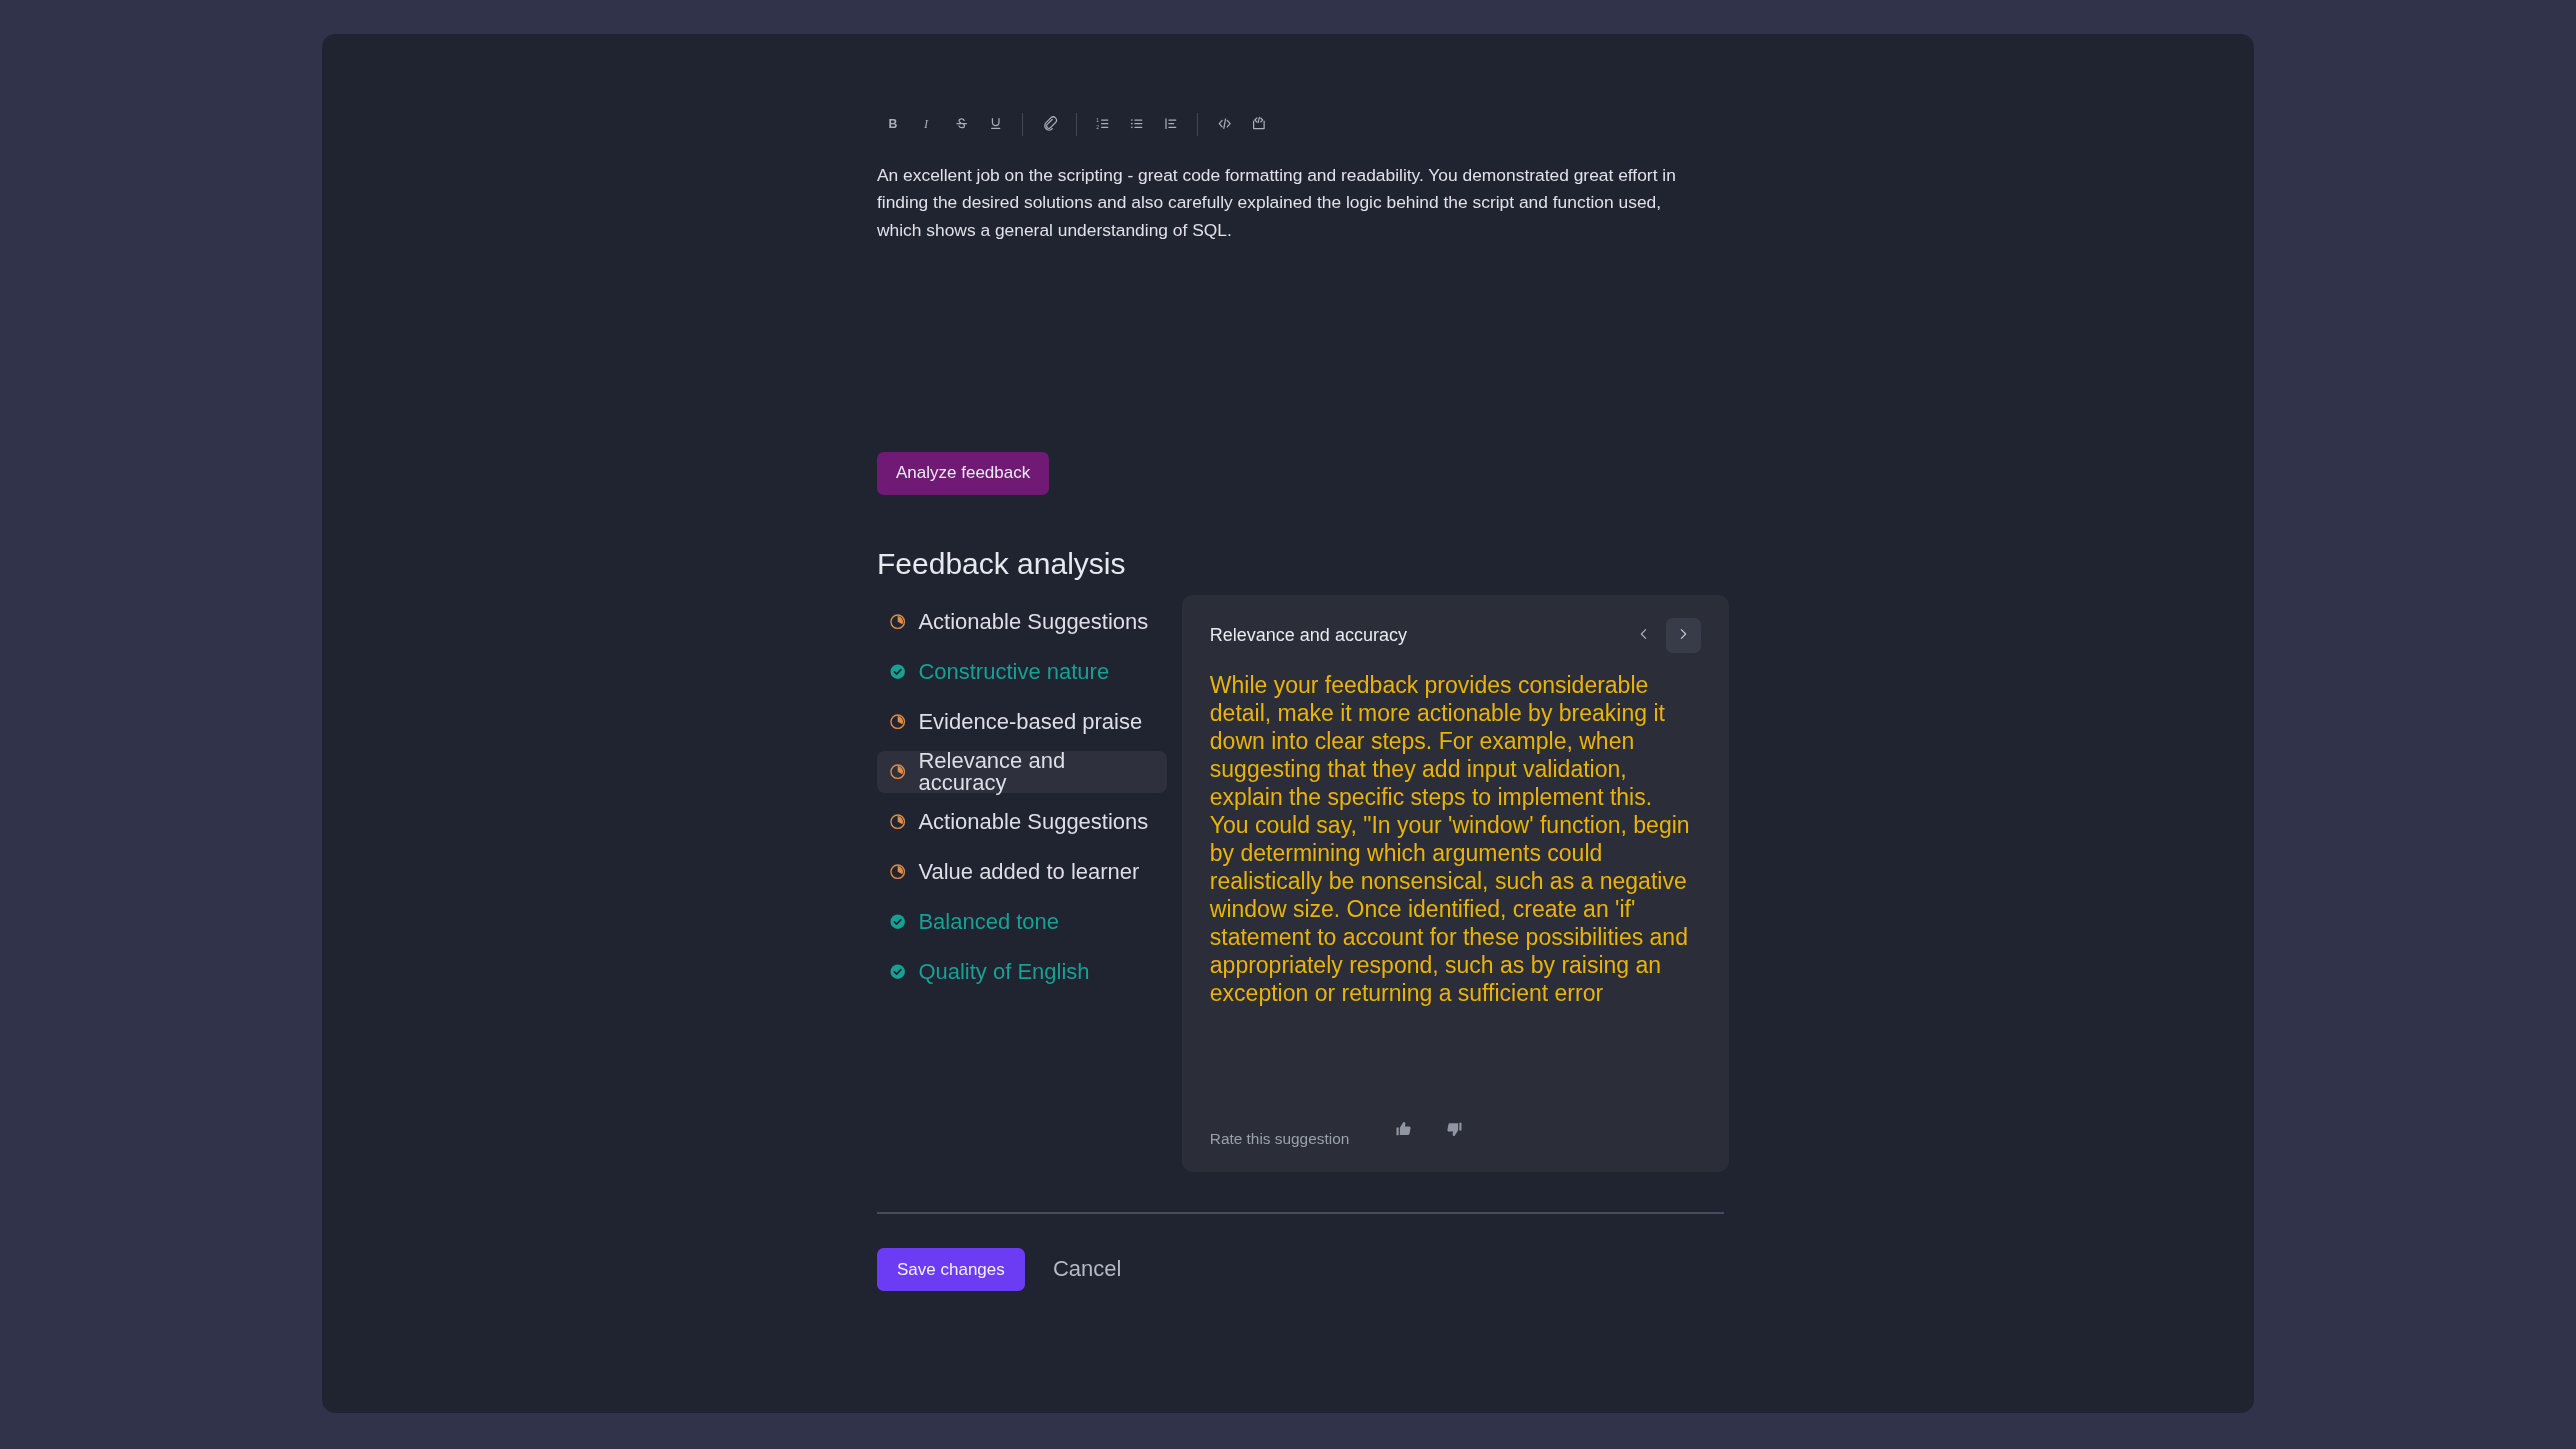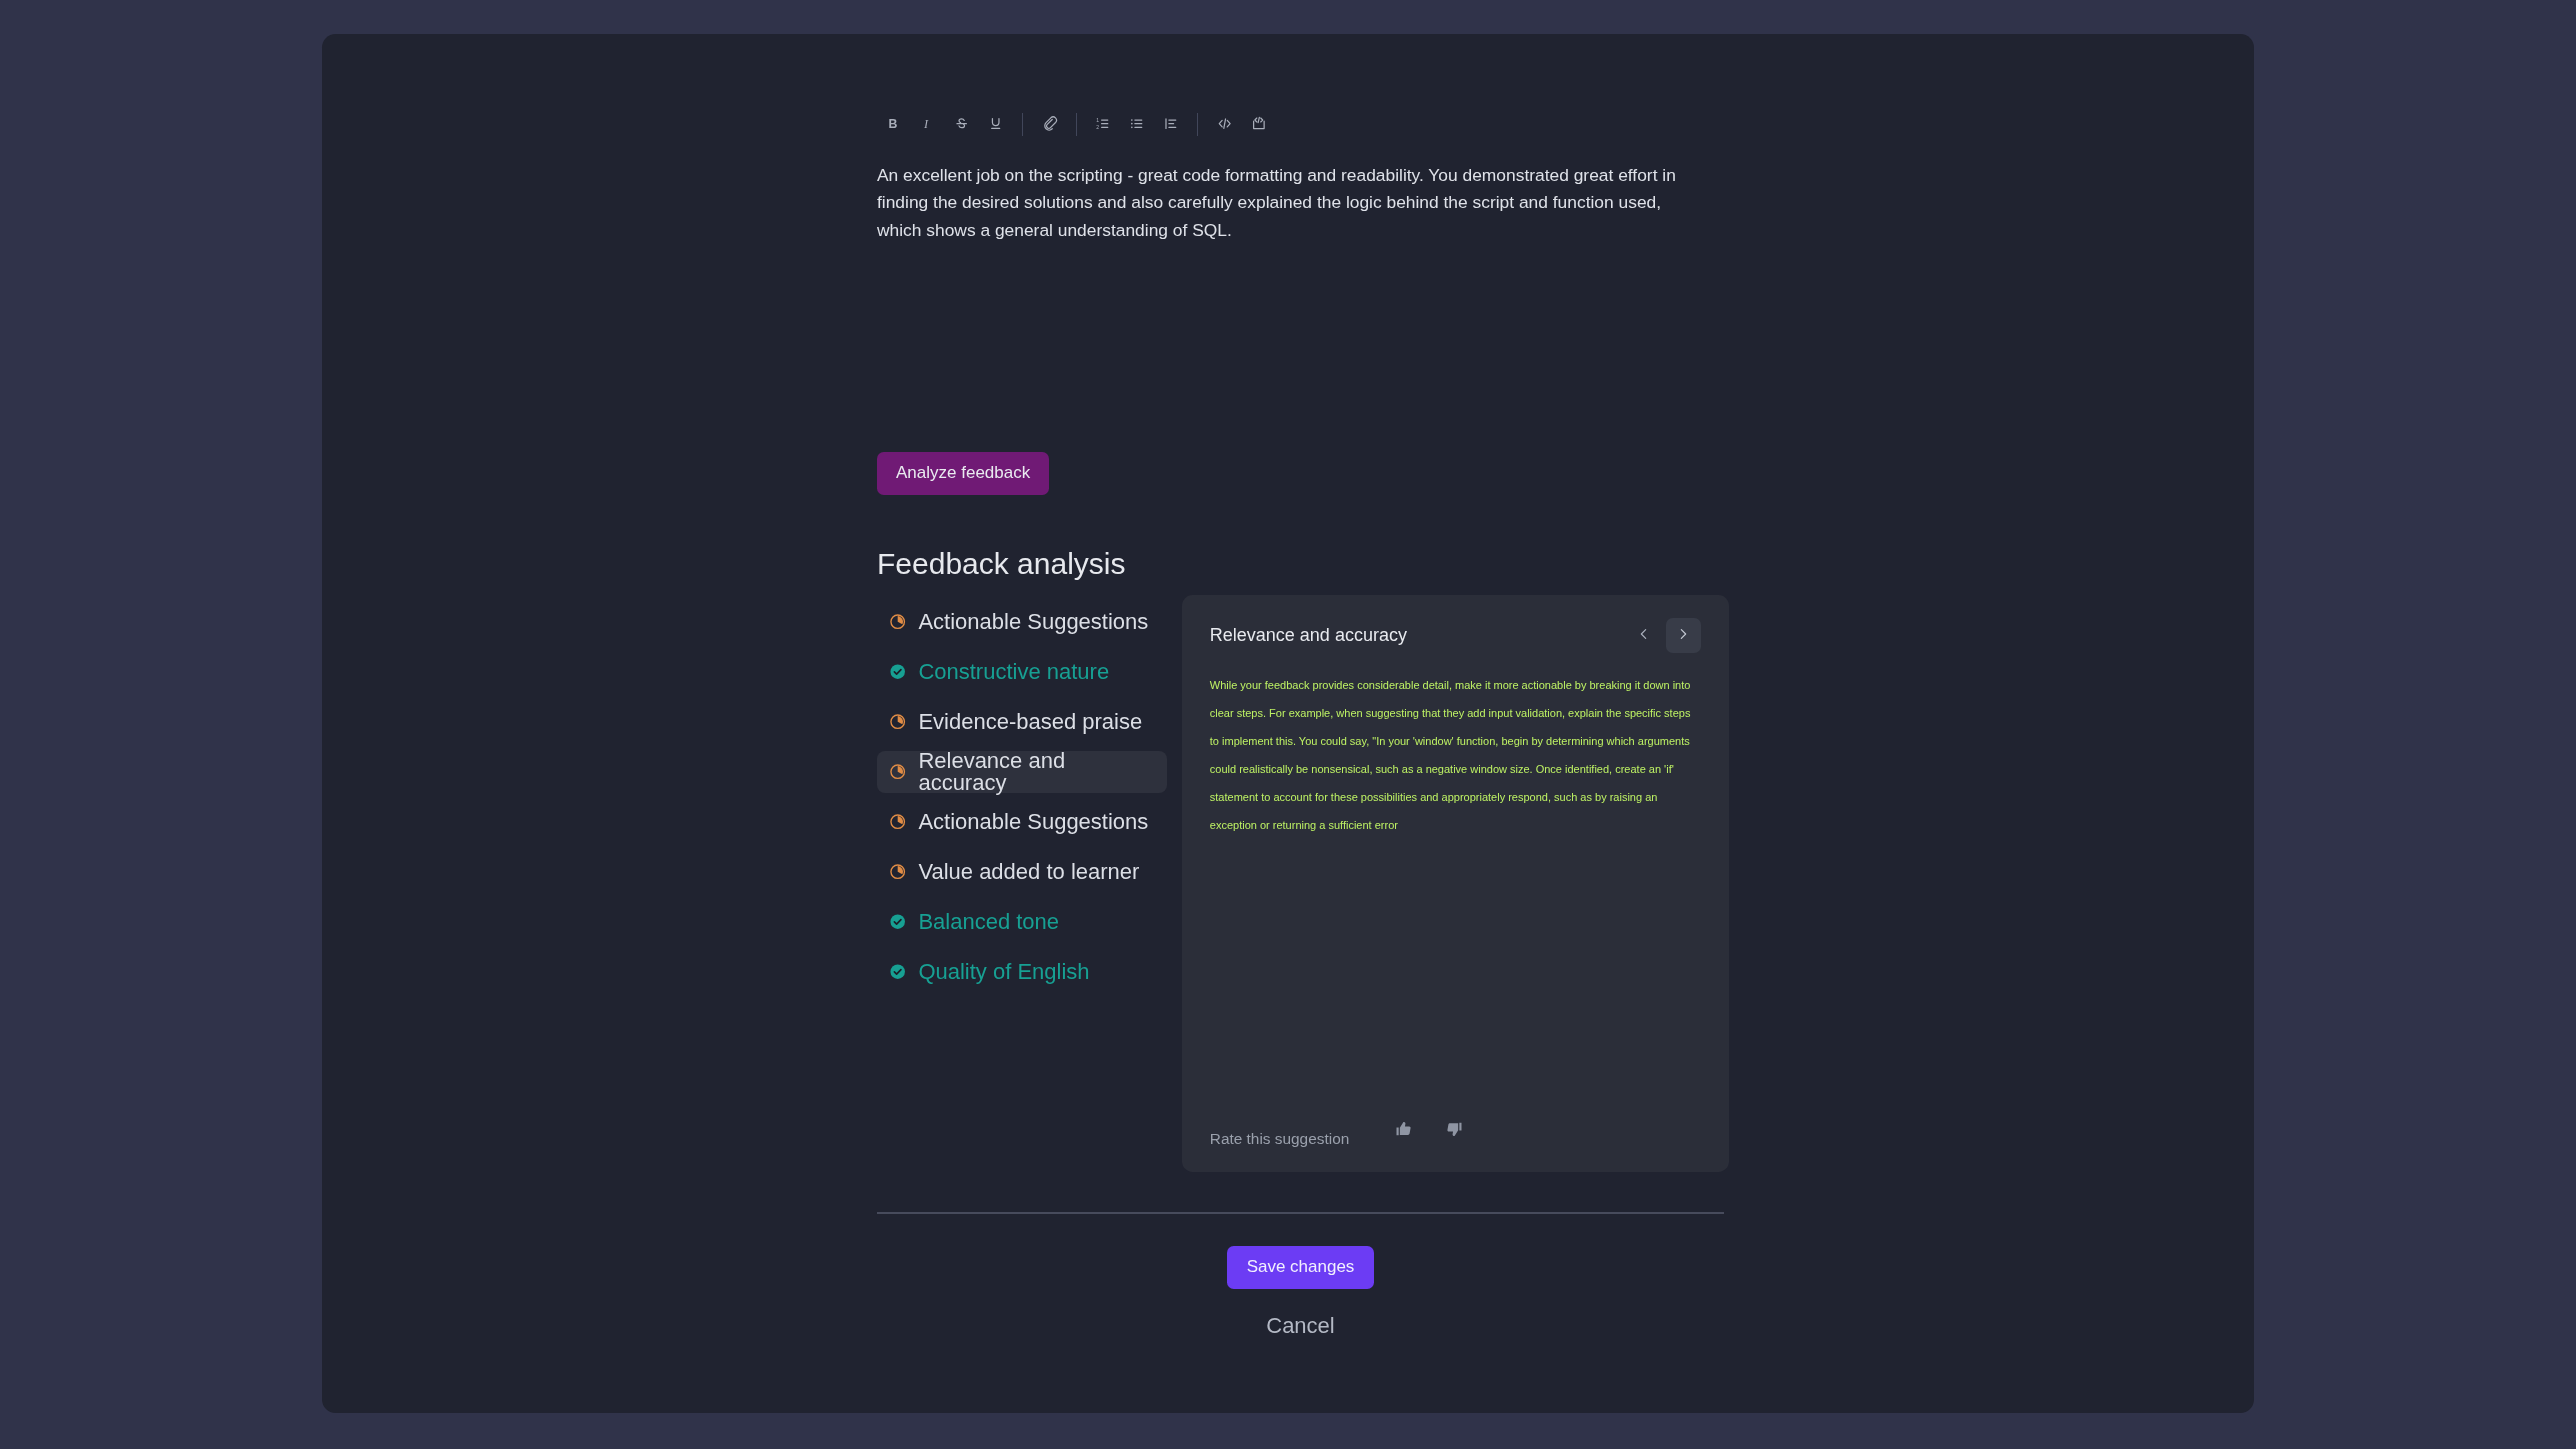--- a/index.html
+++ b/index.html
@@ -169,23 +169,23 @@
     justify-content: center;
     background: transparent;
     border: none;
     color: #aab0bc;
     cursor: pointer;
   }
   .nav-btn.hovered { background: #383c48; }
 
   .card-body {
     margin-top: 16px;
-    font-size: 11px;
+    font-size: 23px;
     line-height: 28px;
-    color: #bef264;
+    color: #eab308;
     width: 483px;
   }
 
   .rate-row {
     position: absolute;
     left: 28px;
     bottom: 25.5px;
     display: flex;
     align-items: flex-end;
     gap: 12px;
@@ -214,21 +214,20 @@
     height: 1.3px;
     background: #474b5c;
     width: 847px;
   }
 
   .footer {
     margin-top: 32px;
     display: flex;
     align-items: center;
     gap: 13.4px;
-    flex-direction: column;
   }
   .save-btn {
     background: #6c3cf4;
     color: #f2f0fe;
     font-size: 17px;
     font-family: "Liberation Sans", sans-serif;
     border: none;
     border-radius: 6.7px;
     padding: 12.7px 20px 13.4px 20px;
     cursor: pointer;

